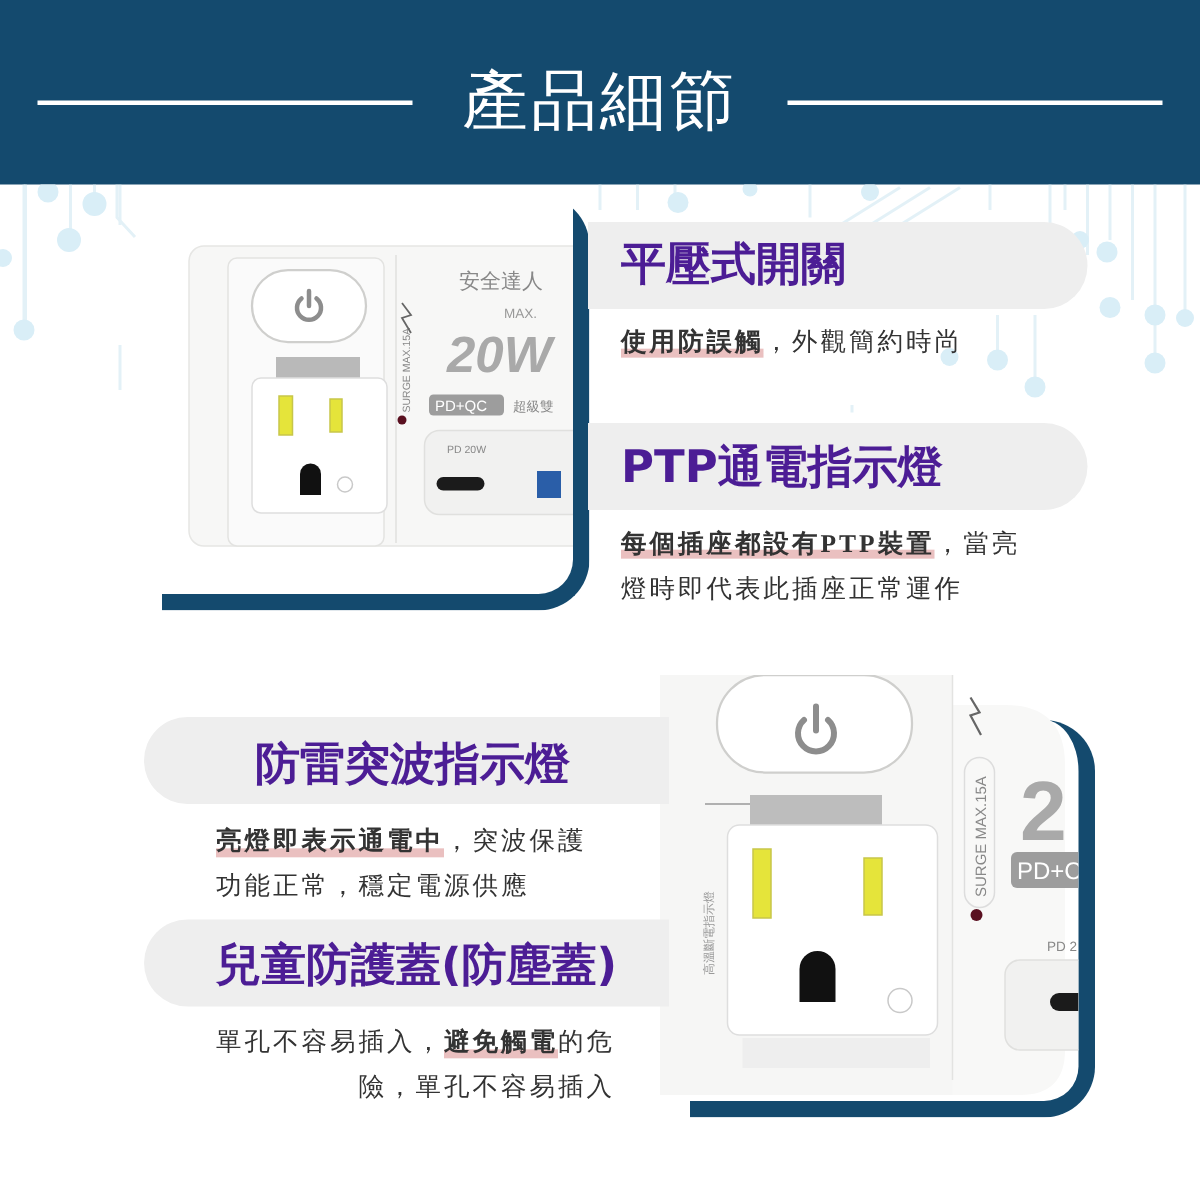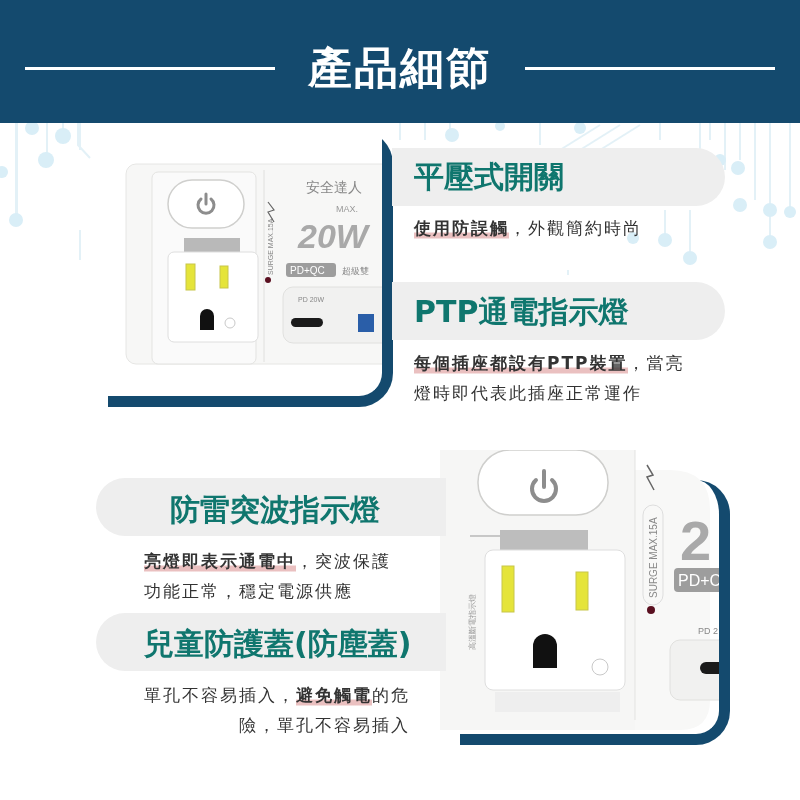--- a/index.html
+++ b/index.html
@@ -3,37 +3,37 @@
 <meta charset="utf-8">
 <style>
   * { box-sizing: border-box; margin: 0; padding: 0; }
   html, body { width: 800px; height: 800px; overflow: hidden; background: #ffffff; }
   body { position: relative; font-family: "DejaVu Sans", "Liberation Sans", sans-serif; }
 
   .header { position: absolute; left: 0; top: 0; width: 800px; height: 123px; background: #144a6e; }
   .header-line { position: absolute; top: 67px; height: 3px; background: #ffffff; }
   .header-line.left { left: 25px; width: 250px; }
   .header-line.right { left: 525px; width: 250px; }
-  .header-title { position: absolute; left: 0; width: 800px; top: 38px; text-align: center; color: #ffffff; font-size: 44px; font-weight: bold; letter-spacing: 2px; line-height: 60px; }
+  .header-title { position: absolute; left: 0; width: 800px; top: 38px; text-align: center; color: #ffffff; font-size: 44px; font-weight: normal; letter-spacing: 2px; line-height: 60px; }
 
   .circuit { position: absolute; left: 0; top: 123px; width: 800px; height: 320px; }
 
   
   .photo-frame { position: absolute; }
   .frame-top { left: 108px; top: 130px; width: 285px; height: 277px; }
   .frame-bottom { left: 440px; top: 450px; width: 290px; height: 295px; }
   .frame-border { position: absolute; border-right: 11px solid #144a6e; border-bottom: 11px solid #144a6e; border-radius: 0 0 30px 30px; }
   .frame-top .frame-border { left: 0; top: 0; width: 285px; height: 277px; border-radius: 0 34px 34px 0; }
   .frame-bottom .frame-border { left: 20px; top: 30px; width: 270px; height: 265px; border-radius: 0 34px 34px 0; }
   .photo { position: absolute; background: #f4f4f3; overflow: hidden; }
   .frame-top .photo { left: 0; top: 0; width: 274px; height: 266px; border-radius: 0 0 30px 0; background: #fff; }
   .frame-bottom .photo { left: 0; top: 0; width: 279px; height: 284px; border-radius: 0 30px 30px 0; background: transparent; }
 
   .pill { position: absolute; background: #eeeeee; border-radius: 30px; }
-  .pill-title { position: absolute; color: #0f766e; font-weight: bold; font-size: 30px; line-height: 40px; white-space: nowrap; }
+  .pill-title { position: absolute; color: #4c1d95; font-weight: bold; font-size: 30px; line-height: 40px; white-space: nowrap; }
   .desc { position: absolute; font-size: 17px; color: #333333; line-height: 30px; letter-spacing: 2px; white-space: nowrap; }
   .hl { font-weight: bold; background: linear-gradient(to top, transparent 0px, rgba(220,150,150,0.6) 1px, rgba(220,150,150,0.6) 6px, transparent 7px); padding-bottom: 1px; }
 </style>
 </head>
 <body>
 
 <div class="header">
   <div class="header-line left"></div>
   <div class="header-title">產品細節</div>
   <div class="header-line right"></div>
@@ -128,21 +128,21 @@
 </div>
 
 <div class="pill" style="left:392px; top:148px; width:333px; height:58px; border-radius:0 30px 30px 0;"></div>
 <div class="pill-title" style="left:414px; top:157px;">平壓式開關</div>
 <div class="desc" style="left:414px; top:213px;">
   <span class="hl">使用防誤觸</span><span>，外觀簡約時尚</span>
 </div>
 
 <div class="pill" style="left:392px; top:282px; width:333px; height:58px; border-radius:0 30px 30px 0;"></div>
 <div class="pill-title" style="left:414px; top:292px;">PTP通電指示燈</div>
-<div class="desc" style="left:414px; top:348px;">
+<div class="desc" style="left:414px; top:348px;font-family:Liberation Serif, serif;">
   <div><span class="hl">每個插座都設有PTP裝置</span><span>，當亮</span></div>
   <div>燈時即代表此插座正常運作</div>
 </div>
 
 <div class="photo-frame frame-bottom">
   <div class="frame-border"></div>
   <div class="photo">
     <svg width="279" height="284" viewBox="0 0 279 284">
       <path d="M0 20 L230 20 Q270 20 270 60 L270 250 Q270 280 240 280 L0 280 Z" fill="#f8f8f7"></path>
       <rect x="0" y="0" width="195" height="280" fill="#f6f6f5"></rect>

